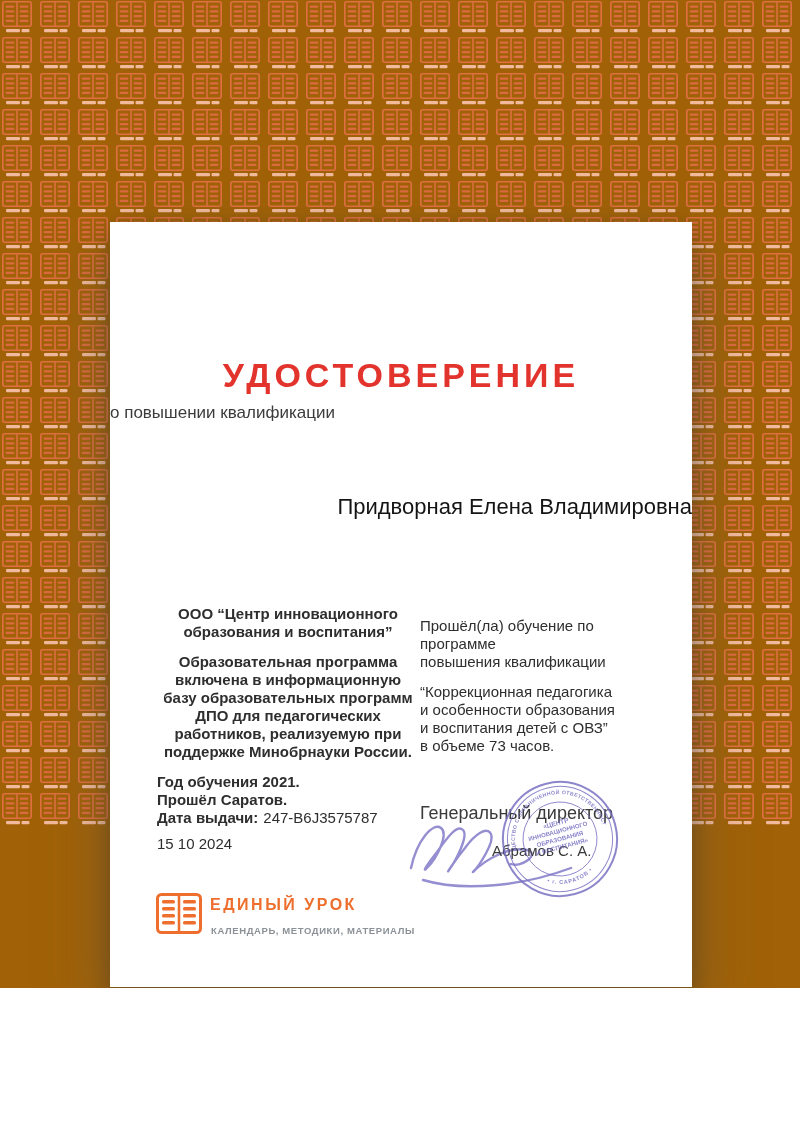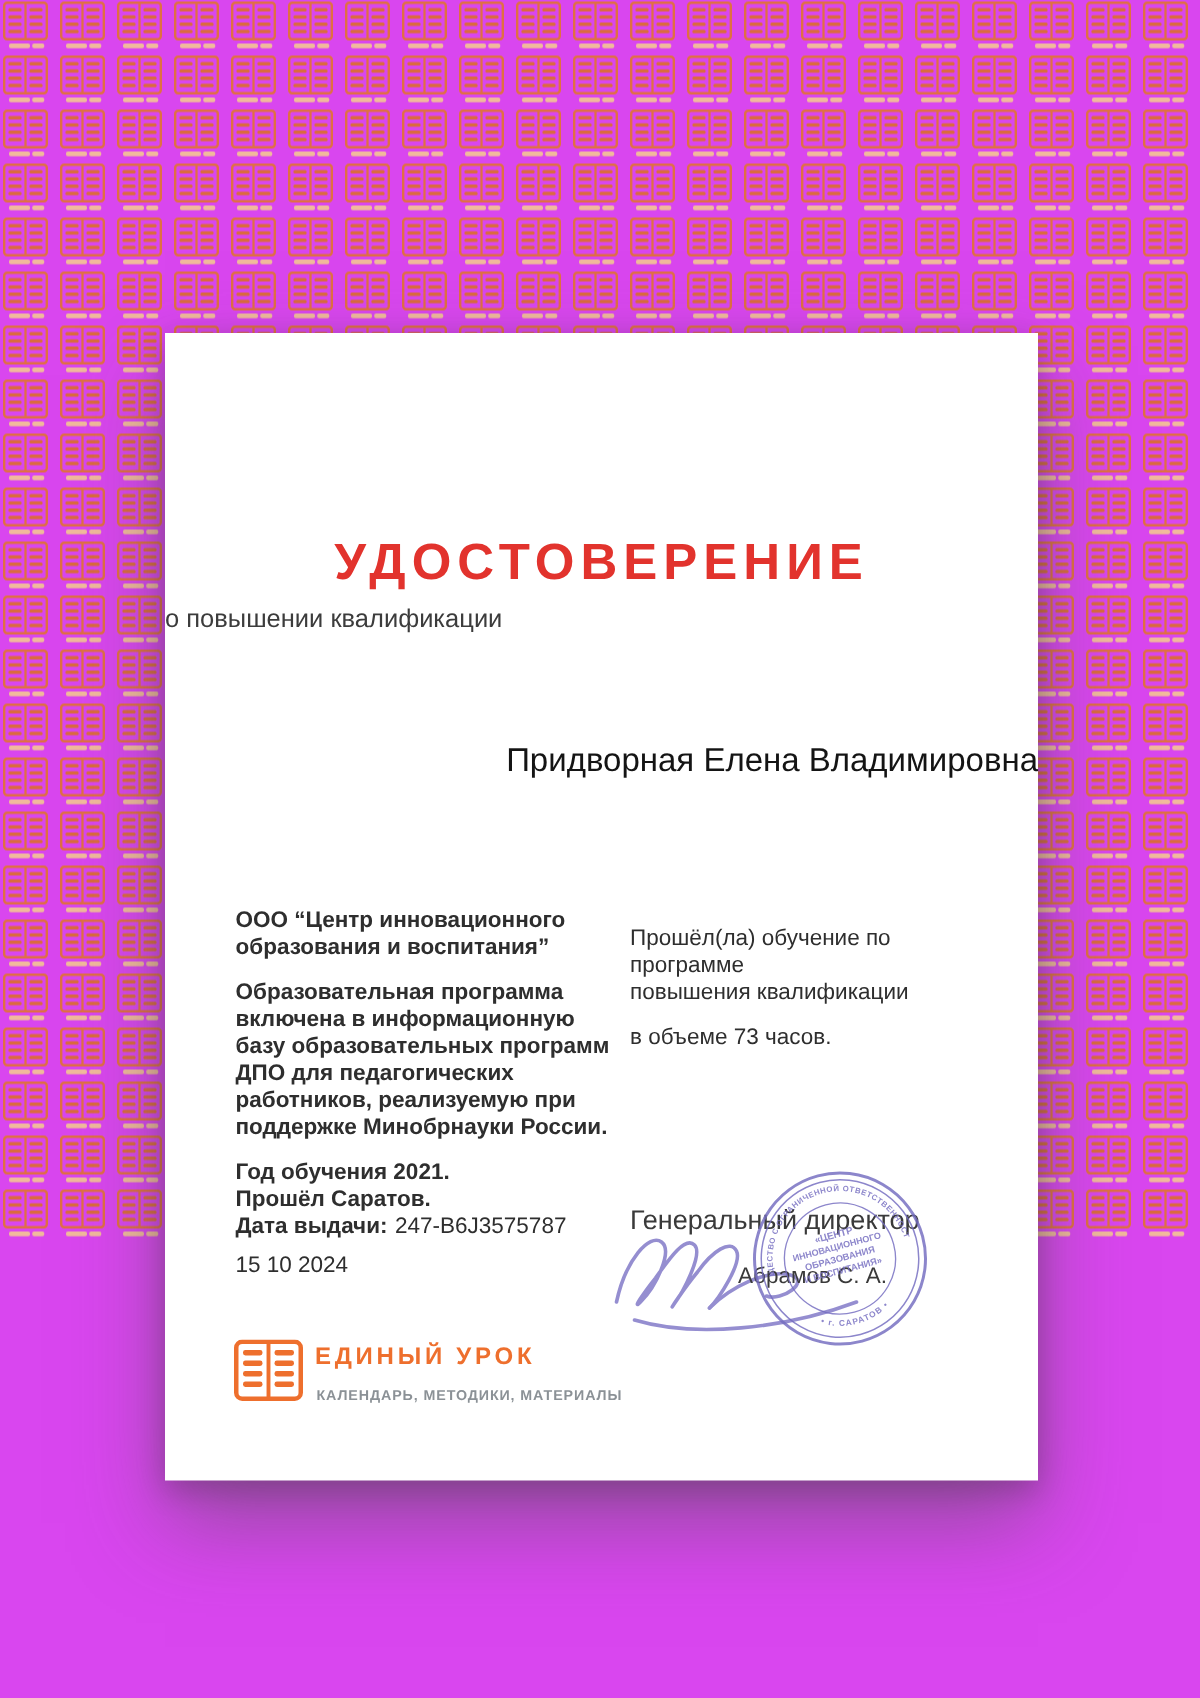--- a/index.html
+++ b/index.html
@@ -1,17 +1,17 @@
 <!DOCTYPE html>
 <html><head>
 <meta charset="utf-8">
 <style>
   html,body{margin:0;padding:0;background:#ffffff;}
   .stage{
-    position:relative;width:800px;height:1132px;overflow:hidden;background:#d946ef;
+    position:relative;width:800px;height:988px;overflow:hidden;background:#a16207;
     font-family:"Liberation Sans","DejaVu Sans",sans-serif;
   }
   .bg-pattern{position:absolute;left:0;top:0;width:800px;height:826px;}
   .card{
     position:absolute;left:110px;top:222px;width:582px;height:765px;background:#ffffff;
     box-shadow:0 28px 55px rgba(80,80,80,.5),0 6px 18px rgba(0,0,0,.22);
   }
   .cert-title{
     position:absolute;left:0;top:134px;width:100%;text-align:center;
     font-size:34px;font-weight:bold;letter-spacing:4px;color:#E2332D;
@@ -22,21 +22,21 @@
   }
   .recipient{
     position:absolute;left:0;top:272px;width:100%;text-align:right;
     font-size:22px;color:#141414;
   }
   .pre{white-space:pre-line;}
   .col-left{
     position:absolute;left:47px;top:383px;width:262px;
     font-size:15px;font-weight:bold;line-height:18px;color:#2e2e2e;
   }
-  .col-left .para{margin:0 0 12px 0;}
+  .col-left .para{margin:0 0 12px 0;text-align:center;}
   .num{font-weight:normal;margin-left:5px;}
   .issue-date{
     position:absolute;left:47px;top:613px;font-size:15px;color:#2e2e2e;
   }
   .col-right{
     position:absolute;left:310px;top:383px;width:252px;
     font-size:15px;line-height:18px;color:#2e2e2e;
   }
   .col-right .para{margin:12px 0 12px 0;}
   .director-label{
@@ -104,20 +104,23 @@
       <div>Год обучения 2021.</div>
       <div>Прошёл Саратов.</div>
       <div><span>Дата выдачи:</span><span class="num">247-B6J3575787</span></div>
     </div>
 
     <div class="issue-date">15 10 2024</div>
 
     <div class="col-right">
       <p class="para pre">Прошёл(ла) обучение по программе
 повышения квалификации</p>
+      <div class="pre">“Коррекционная педагогика
+и особенности образования
+и воспитания детей с ОВЗ”</div>
       <div>в объеме 73 часов.</div>
     </div>
 
     <div class="director-label">Генеральный директор</div>
 
     <svg class="signature" viewBox="0 0 190 88" aria-hidden="true">
       <g fill="none" stroke="#8A82CC" stroke-width="2.4" stroke-linecap="round">
         <path d="M8,62 C14,34 30,16 38,22 C46,28 34,52 24,62 C18,68 26,56 34,46 C44,32 54,18 60,24 C66,30 52,56 46,64 C42,70 52,54 62,42 C72,28 84,20 88,28 C92,36 76,60 70,66"></path>
         <path d="M70,66 C84,52 108,40 124,44 C138,48 118,62 108,58"></path>
         <path d="M20,74 C60,86 120,80 168,62"></path>

